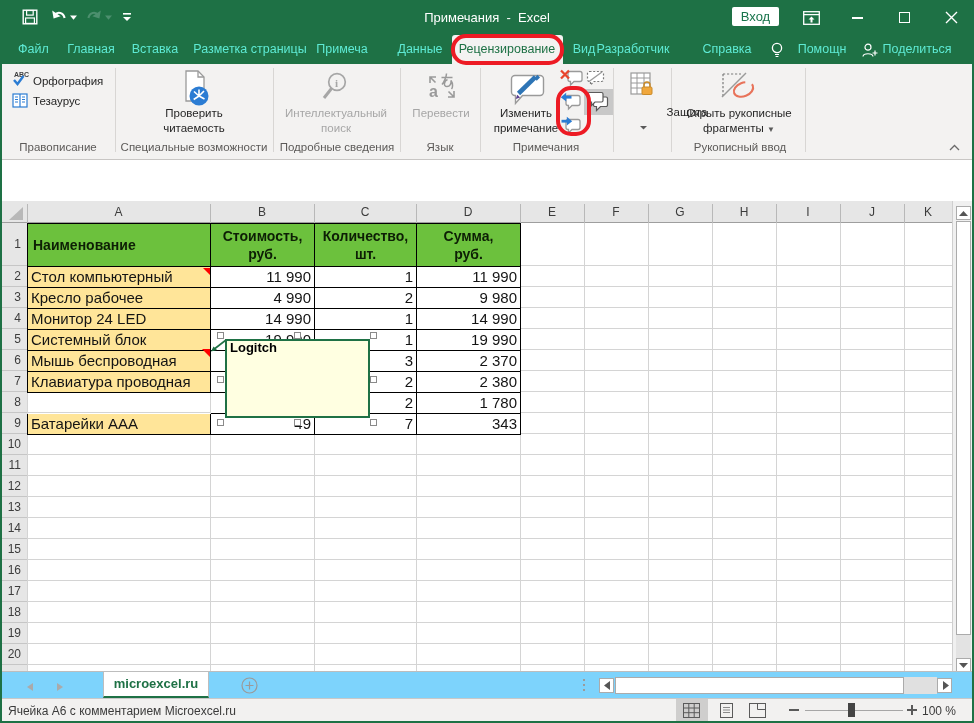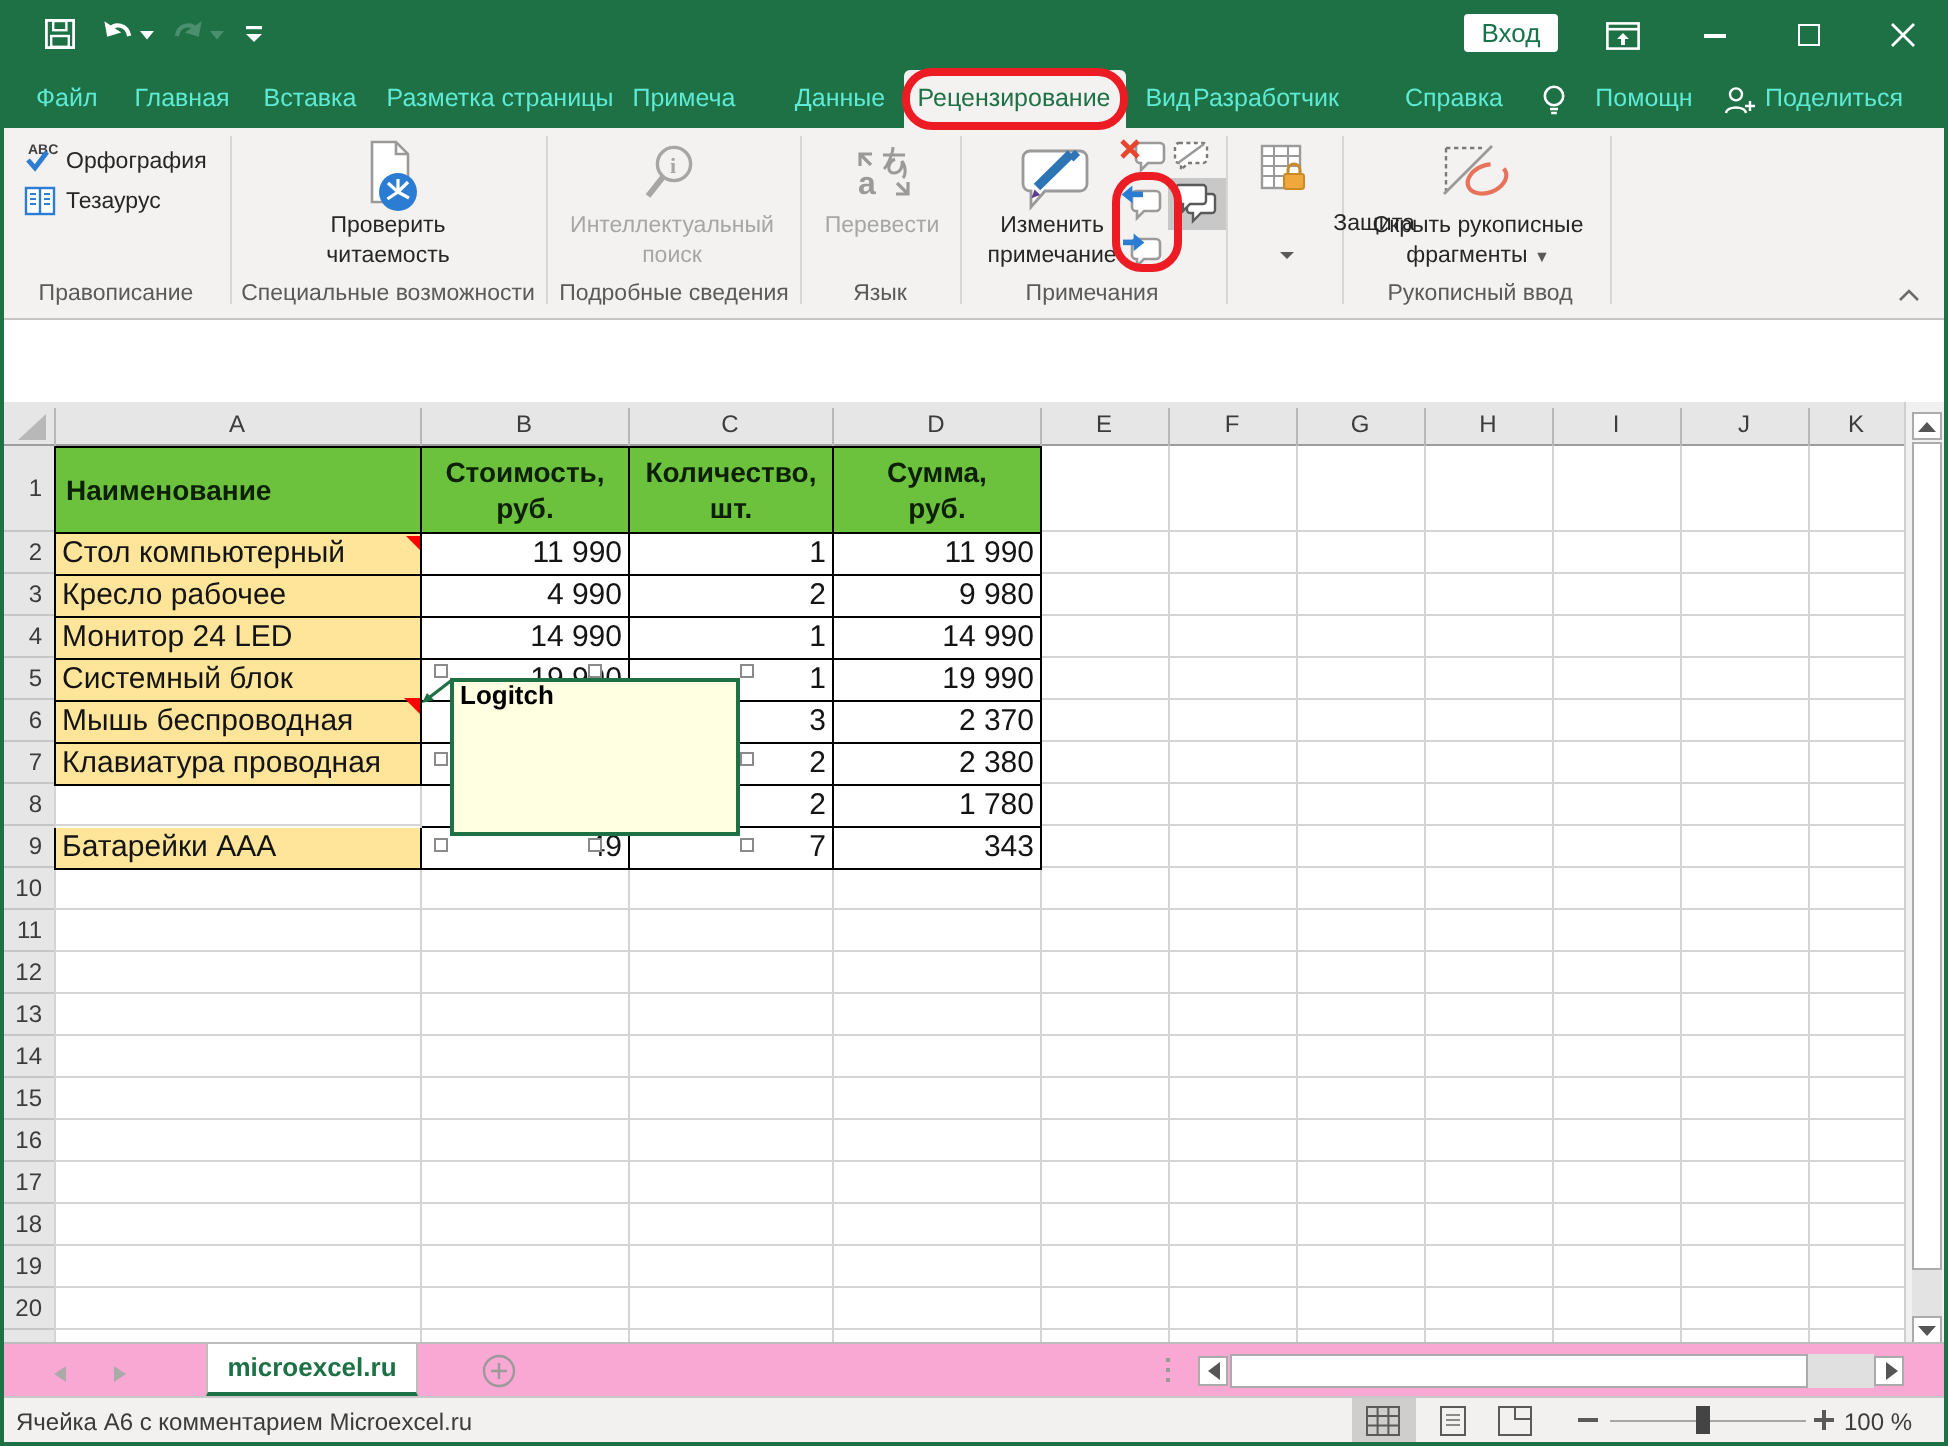--- a/index.html
+++ b/index.html
@@ -34,21 +34,21 @@
 .hdr{background:#6cc13d;font-weight:bold;color:#0d1f05;text-align:center;font-size:14px;}
 .acol{background:#ffe599;padding-left:3px;line-height:20px;}
 .num{background:#fff;text-align:right;padding-right:3px;line-height:20px;}
 .redtri{position:absolute;width:0;height:0;border-left:7px solid transparent;border-top:7px solid #f00;}
 
 #comment{position:absolute;left:225px;top:339px;width:145px;height:79px;background:#ffffe1;border:2px solid #1f7145;}
 .handle{position:absolute;width:7px;height:7px;background:#fff;border:1px solid #8a8a8a;}
 
 #vscroll{position:absolute;left:952px;top:201px;width:22px;height:471px;background:#f0f0f0;border-left:1px solid #cfcfcf;}
 
-#tabbar{position:absolute;left:0;top:671px;width:974px;height:27px;background:#f9a8d4;border-top:1px solid #bdbdbd;}
+#tabbar{position:absolute;left:0;top:671px;width:974px;height:27px;background:#7dd3fc;border-top:1px solid #bdbdbd;}
 #statusbar{position:absolute;left:0;top:698px;width:974px;height:23px;background:#f2f1f0;border-top:1px solid #c8c8c8;font-size:12px;color:#3b3b3b;}
 #greenbottom{position:absolute;left:0;top:721px;width:974px;height:2px;background:#1e7145;}
 .sideborder{position:absolute;top:35px;width:2px;height:686px;background:#1e7145;}
 </style></head><body>
 <div id="app">
 
 <div id="titlebar">
   <svg class="abs" style="left:22px;top:9px" width="16" height="16" viewBox="0 0 16 16">
     <rect x="1.2" y="1.2" width="13.6" height="13.6" fill="none" stroke="#fff" stroke-width="1.4"></rect>
     <rect x="4.6" y="1.5" width="6.6" height="4.6" fill="none" stroke="#fff" stroke-width="1.2"></rect>
@@ -61,20 +61,21 @@
   </svg>
   <svg class="abs" style="left:86px;top:9px" width="28" height="16" viewBox="0 0 28 16">
     <path d="M12.2 6 C9.5 2.2 3.5 3.2 2.4 9" fill="none" stroke="#4c8f6e" stroke-width="2.1"></path>
     <path d="M14.8 1.6 L13.4 9.4 L6.4 7.2 Z" fill="#4c8f6e"></path>
     <path d="M19 6.5 h7 l-3.5 4.2 z" fill="#4c8f6e"></path>
   </svg>
   <svg class="abs" style="left:121px;top:12px" width="12" height="12" viewBox="0 0 12 12">
     <rect x="2" y="1" width="8" height="1.6" fill="#fff"></rect>
     <path d="M2 5 l4 4 4-4z" fill="#fff"></path>
   </svg>
+  <div class="abs ctr" style="left:487px;top:0;height:35px;line-height:35px;color:#fff;font-size:13px;">Примечания &nbsp;-&nbsp; Excel</div>
   <div class="abs" style="left:732px;top:7px;width:47px;height:19px;background:#fff;border-radius:2px;text-align:center;line-height:19px;color:#17734a;font-size:13px;">Вход</div>
   <svg class="abs" style="left:803px;top:11px" width="17" height="14" viewBox="0 0 17 14">
     <rect x="0.7" y="0.7" width="15.6" height="12.6" fill="none" stroke="#fff" stroke-width="1.3"></rect>
     <line x1="0.7" y1="3.6" x2="16.3" y2="3.6" stroke="#fff" stroke-width="1.3"></line>
     <path d="M8.5 5.5 l3 3 h-2 v3 h-2 v-3 h-2 z" fill="#fff"></path>
   </svg>
   <div class="abs" style="left:852px;top:17px;width:11px;height:1.5px;background:#fff;"></div>
   <div class="abs" style="left:899px;top:12px;width:11px;height:11px;border:1.4px solid #fff;"></div>
   <svg class="abs" style="left:945px;top:11px" width="13" height="13" viewBox="0 0 13 13">
     <path d="M1 1 L12 12 M12 1 L1 12" stroke="#fff" stroke-width="1.4"></path>

